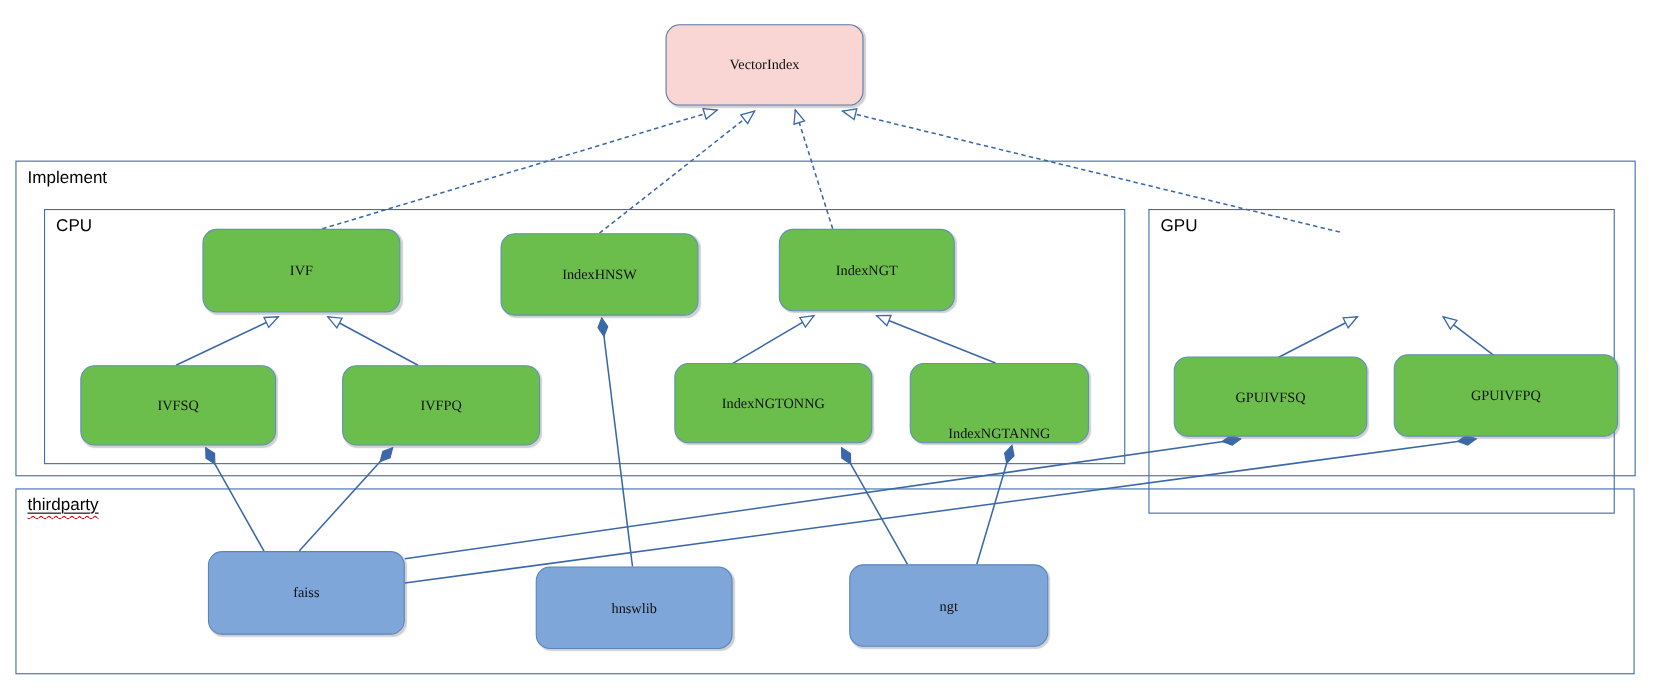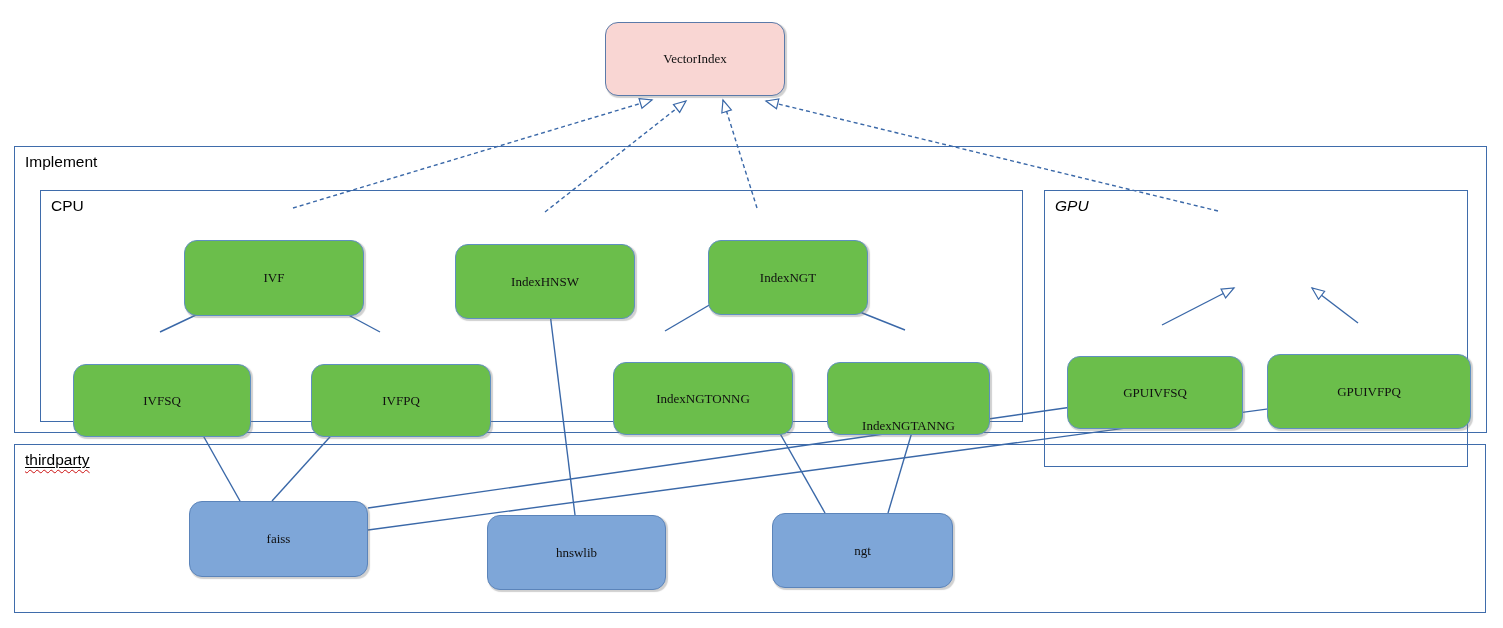--- a/index.html
+++ b/index.html
@@ -48,21 +48,21 @@
     border-radius: 13px;
     display: flex;
     align-items: center;
     justify-content: center;
     font-family: "Liberation Serif", "DejaVu Serif", serif;
     font-size: 13px;
     color: #101010;
     z-index: 3;
     box-shadow: 1.5px 1.5px 1px rgba(120,120,120,0.35);
   }
-  .node-green { background: #6bbe4b; border: 1.4px solid #5f8fc0; margin-top: 32px; }
+  .node-green { background: #6bbe4b; border: 1.4px solid #5f8fc0; }
   .node-pink  { background: #f9d6d3; border: 1.4px solid #5b7aa9; }
   .node-blue  { background: #7ea6d8; border: 1.4px solid #5b84ba; }
   .edge-line { fill: none; }
 </style>
 </head>
 <body>
 
 <div id="canvas">
   <svg id="edges-svg" width="1503" height="628" viewBox="0 0 1503 628">
     <defs>
@@ -92,21 +92,21 @@
         <line x1="825" y1="513" x2="765" y2="407" class="edge-line" stroke="#3a68a8" stroke-width="1.4" marker-end="url(#marker-diamond)"></line>
         <line x1="888" y1="513" x2="920" y2="405" class="edge-line" stroke="#3a68a8" stroke-width="1.4" marker-end="url(#marker-diamond)"></line>
       </g>
   </svg>
     <div class="container-box" style="left: 14px; top: 146px; width: 1473px; height: 287px; border-color: rgb(63, 108, 171);">
       <span class="container-label"><span>Implement</span></span>
     </div>
     <div class="container-box" style="left: 40px; top: 190px; width: 983px; height: 232px; border-color: rgb(63, 108, 171);">
       <span class="container-label"><span>CPU</span></span>
     </div>
-    <div class="container-box" style="left: 1044px; top: 190px; width: 424px; height: 277px; border-color: rgb(63, 108, 171); font-style: italic;">
+    <div class="container-box" style="left: 1044px; top: 190px; width: 424px; height: 277px; border-color: rgb(63, 108, 171);">
       <span class="container-label"><span>GPU</span></span>
     </div>
     <div class="container-box" style="left: 14px; top: 444px; width: 1472px; height: 169px; border-color: rgb(63, 108, 171);">
       <span class="container-label wavy-outer"><span class="solid-inner">thirdparty</span></span>
     </div>
     <div class="node node-pink" style="left: 605px; top: 22px; width: 180px; height: 74px;">
       <span>VectorIndex</span>
     </div>
     <div class="node node-green" style="left: 184px; top: 208px; width: 180px; height: 76px;">
       <span>IVF</span>

